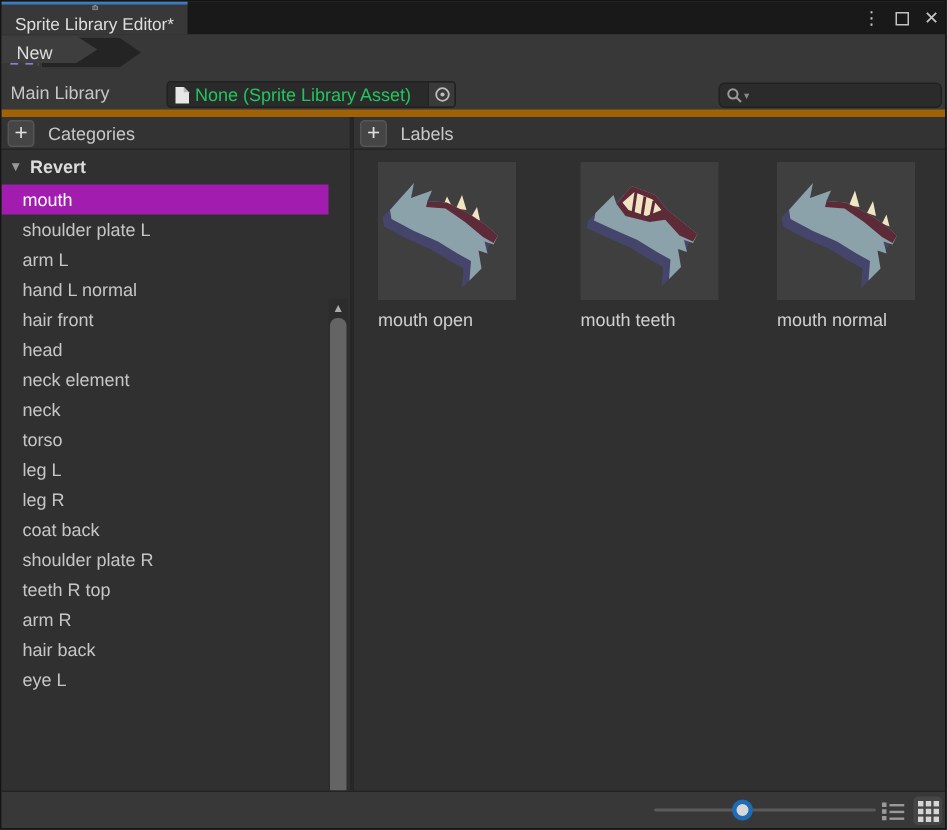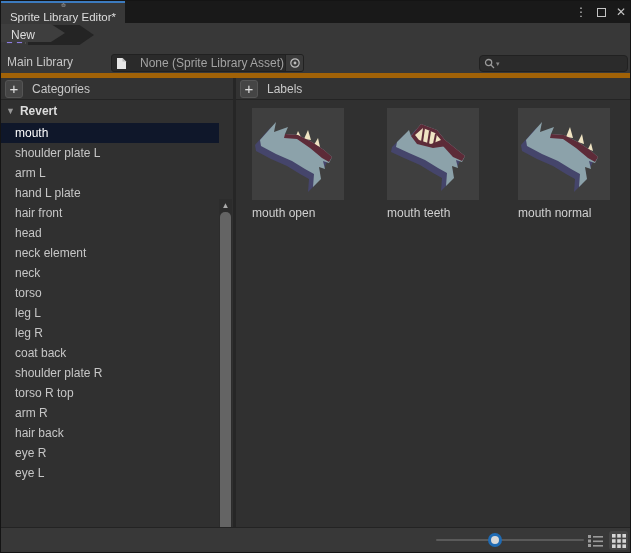--- a/index.html
+++ b/index.html
@@ -33,21 +33,21 @@
   .checkbox{ position:absolute; left:552px; top:28px; width:13px; height:13px; background:#2a2a2a;
              border:1px solid #1c1c1c; border-radius:2px; }
   .auto-save-label{ position:absolute; left:569px; top:28px; color:#d2d2d2; }
 
   
   .mainlib{ position:absolute; top:46px; left:0; right:0; height:31px; background:#383838;
             border-bottom:5px solid #a16207; }
   .mainlib-label{ position:absolute; left:6px; top:8px; color:#c6c6c6; }
   .obj-field{ position:absolute; left:110px; top:7px; width:193px; height:18px; background:#2a2a2a;
               border:1px solid #212121; border-radius:3px; display:flex; align-items:center; overflow:hidden; }
-  .obj-text{ flex:1; color:#a3a3a3; white-space:nowrap; padding-left:13px; }
+  .obj-text{ flex:1; color:#22c55e; white-space:nowrap; padding-left:3px; }
   .obj-doc{ margin-left:4px; flex:0 0 auto; }
   .obj-picker{ flex:0 0 18px; height:100%; background:#3a3a3a; border-left:1px solid #232323;
                display:flex; align-items:center; justify-content:center; }
   .search-field{ position:absolute; left:478px; top:8px; width:149px; height:17px; background:#2b2b2b;
                  border:1px solid #212121; border-radius:4px; display:flex; align-items:center; padding:0 4px; gap:1px; }
   .search-caret{ font-size:7px; color:#8a8a8a; }
   .search-input{ flex:1; background:transparent; border:none; outline:none; color:#d8d8d8; font-size:11px; min-width:10px; }
 
   
   .panel-header{ position:absolute; top:77px; height:22px; background:#333333;
@@ -59,21 +59,21 @@
   .ph-title{ color:#c8c8c8; }
   .v-divider{ position:absolute; left:232px; top:77px; width:3px; height:451px; background:#262626; }
 
   
   .cat-panel{ position:absolute; left:0; top:99px; width:232px; height:429px; background:#303030; overflow:hidden; }
   .group-row{ height:21px; display:flex; align-items:center; gap:5px; padding-left:5px; }
   .fold-tri{ color:#989898; font-size:9px; }
   .group-label{ color:#dcdcdc; font-weight:bold; }
   .cat-rows{ position:absolute; left:0; top:23px; right:14px; }
   .cat-row{ height:20px; line-height:20px; padding-left:14px; color:#c6c6c6; white-space:nowrap; cursor:default; }
-  .cat-row.selected{ background:#0f172a; color:#ffffff; }
+  .cat-row.selected{ background:#a21caf; color:#ffffff; }
 
   
   .scrollbar{ position:absolute; right:1px; top:99px; width:13px; height:429px; background:#2c2c2c; }
   .sb-arrow{ position:absolute; left:0; width:13px; height:12px; color:#ababab; font-size:8px;
              display:flex; align-items:center; justify-content:center; }
   .sb-up{ top:0; }
   .sb-thumb{ position:absolute; left:1px; top:13px; width:11px; height:398px; background:#646464; border-radius:5px; }
 
   
   .labels-panel{ position:absolute; left:235px; top:99px; right:0; height:429px; background:#303030; }
@@ -177,34 +177,33 @@
 
   <div class="cat-panel">
     <div class="group-row">
       <span class="fold-tri">▼</span>
       <span class="group-label">Revert</span>
     </div>
     <div class="cat-rows">
         <div class="cat-row selected">mouth</div>
         <div class="cat-row">shoulder plate L</div>
         <div class="cat-row">arm L</div>
-        <div class="cat-row">hand L plate</div>
+        <div class="cat-row">hand L normal</div>
         <div class="cat-row">hair front</div>
         <div class="cat-row">head</div>
         <div class="cat-row">neck element</div>
         <div class="cat-row">neck</div>
         <div class="cat-row">torso</div>
         <div class="cat-row">leg L</div>
         <div class="cat-row">leg R</div>
         <div class="cat-row">coat back</div>
         <div class="cat-row">shoulder plate R</div>
-        <div class="cat-row">torso R top</div>
+        <div class="cat-row">teeth R top</div>
         <div class="cat-row">arm R</div>
         <div class="cat-row">hair back</div>
-        <div class="cat-row">eye R</div>
         <div class="cat-row">eye L</div>
       </div>
     <div class="scrollbar">
       <div class="sb-arrow sb-up">▲</div>
       <div class="sb-thumb"></div>
 
     </div>
   </div>
 
   <div class="labels-panel">

